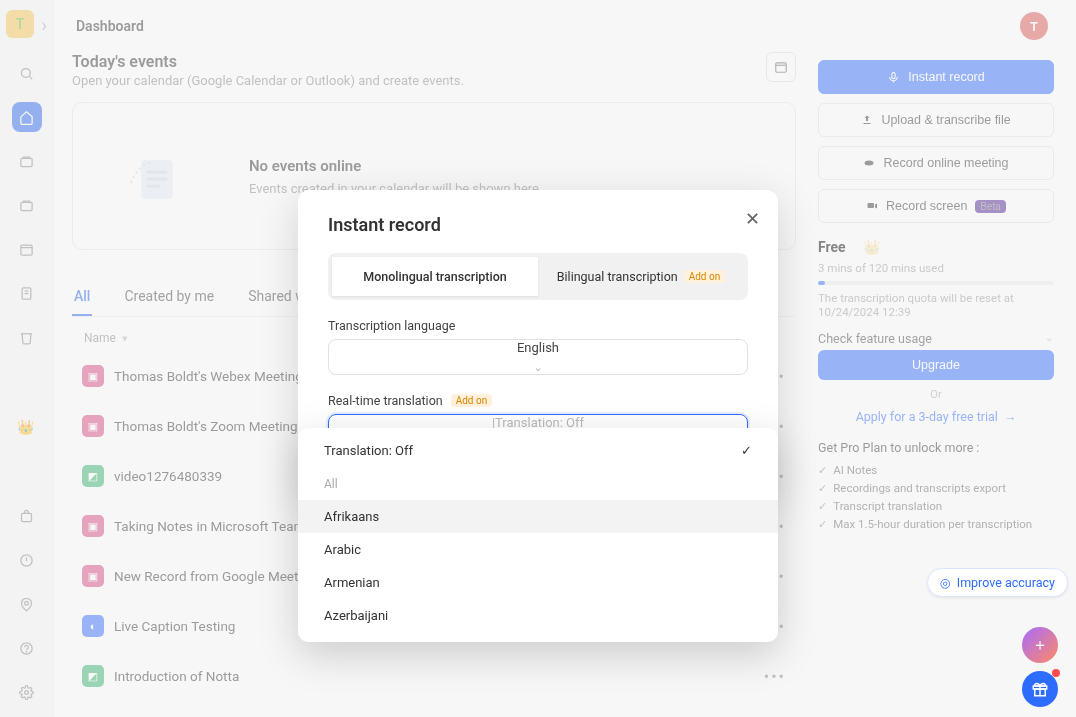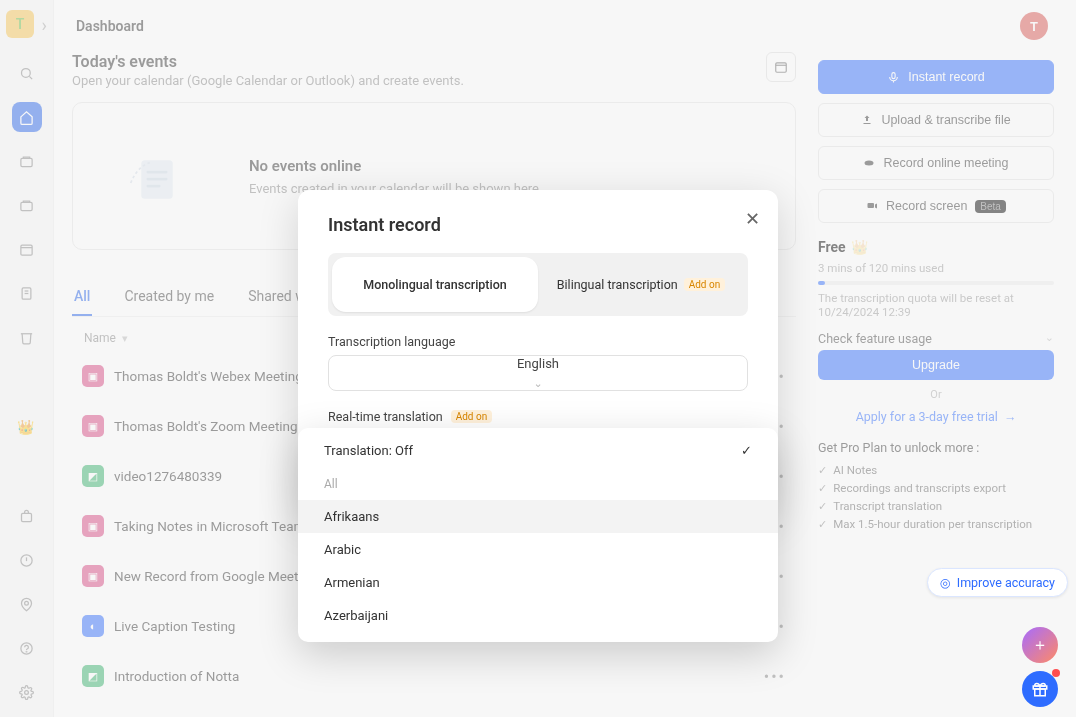--- a/index.html
+++ b/index.html
@@ -41,41 +41,41 @@
   .row .more { margin-left:auto; color:#888; font-size:16px; letter-spacing:2px;}
   .all-here { text-align:center; color:#999; font-size:13px; padding:16px;}
   .improve { position:absolute; right:8px; bottom:120px; background:#fff; border:1px solid #dbe6ff; color:#2e6cff; font-size:12.5px; padding:6px 12px; border-radius:16px; display:flex; align-items:center; gap:6px; box-shadow:0 1px 3px rgba(0,0,0,.08);}
   .fab { position:absolute; right:18px; width:36px; height:36px; border-radius:50%; display:flex; align-items:center; justify-content:center; color:#fff;}
   .fab.plus { bottom:54px; background:linear-gradient(135deg,#a66bff,#ff8a65);}
   .fab.gift { bottom:10px; background:#2e6cff;}
   .fab.gift::after { content:""; position:absolute; top:-2px; right:-2px; width:8px; height:8px; background:#ff4d4f; border-radius:50%;}
   
   .btn { width:100%; height:34px; border-radius:6px; border:1px solid #e2e2e2; background:#fff; font-size:12.5px; display:flex; align-items:center; justify-content:center; gap:8px; margin-bottom:9px; color:#333;}
   .btn.primary { background:#2e6cff; color:#fff; border-color:#2e6cff;}
-  .btn .beta { background:#000000; color:#888; font-size:10px; padding:1px 5px; border-radius:4px;}
+  .btn .beta { background:#4c1d95; color:#888; font-size:10px; padding:1px 5px; border-radius:4px;}
   .plan { margin-top:16px; font-size:12.5px; color:#555;}
-  .plan h4 { font-size:14px; color:#000; display:flex; align-items:center; gap:6px;}
+  .plan h4 { font-size:14px; color:#000; display:flex; align-items:center; gap:18px;}
   .plan .muted { color:#999; font-size:11.5px; margin-top:6px;}
   .bar { height:4px; background:#eee; border-radius:4px; margin-top:6px; position:relative;}
   .bar::before { content:""; position:absolute; left:0; top:0; height:100%; width:3%; background:#2e6cff; border-radius:4px;}
   .check-row { display:flex; align-items:flex-start; justify-content:space-between; margin-top:12px; color:#444; font-size:12.5px;}
   .upgrade-btn { background:#2e6cff; color:#fff; border:none; width:100%; height:30px; border-radius:6px; margin-top:4px; font-size:12.5px;}
   .or { text-align:center; color:#aaa; font-size:11px; margin:8px 0;}
   .apply { color:#2e6cff; font-size:12.5px; text-align:center; display:flex; align-items:center; justify-content:center; gap:6px;}
   .pro-head { font-size:12.5px; color:#333; margin-top:16px;}
   .pro-list { list-style:none; margin-top:6px;}
   .pro-list li { font-size:11.5px; color:#666; display:flex; align-items:center; gap:6px; padding:2px 0;}
   .pro-list li::before { content:"✓"; color:#888; font-size:11px;}
   
   .overlay { position:absolute; inset:0; background:rgba(240,240,240,.55);}
   .modal { position:absolute; left:298px; top:190px; width:480px; background:#fff; border-radius:12px; box-shadow:0 10px 40px rgba(0,0,0,.15); padding:24px 30px 30px;}
   .modal h3 { font-size:18px; font-weight:600; margin-bottom:18px;}
   .modal .close { position:absolute; right:18px; top:18px; color:#666; font-size:18px; background:none; border:none; cursor:pointer;}
   .seg { display:flex; background:#f1f1f1; border-radius:8px; padding:4px; margin-bottom:18px;}
-  .seg .opt { flex:1; text-align:center; padding:20px 4px; font-size:12.5px; border-radius:14px; display:flex; align-items:center; justify-content:center; gap:6px; cursor:pointer;}
+  .seg .opt { flex:1; text-align:center; padding:12px 4px; font-size:12.5px; border-radius:0; display:flex; align-items:center; justify-content:center; gap:6px; cursor:pointer;}
   .seg .opt.active { background:#fff; box-shadow:0 1px 2px rgba(0,0,0,.08); font-weight:500;}
   .addon { background:#fff1db; color:#d98600; font-size:10px; padding:1px 5px; border-radius:4px;}
   .label { font-size:12.5px; color:#444; margin-bottom:6px; display:flex; align-items:center; gap:8px;}
   .select { border:1px solid #e1e1e1; border-radius:8px; height:36px; display:flex; align-items:center; padding:0 12px; font-size:13px; color:#444; margin-bottom:18px; justify-content:space-between;flex-direction:column;}
   .select.focus { border-color:#2e6cff; box-shadow:0 0 0 2px rgba(46,108,255,.12);}
   .select .ph { color:#bbb; }
   .select .spinner { width:12px; height:12px; border:2px solid #f3d6a3; border-top-color:transparent; border-radius:50%;}
   .dropdown { position:absolute; left:298px; top:428px; width:480px; background:#fff; border-radius:10px; box-shadow:0 12px 40px rgba(0,0,0,.18); padding:6px 0 10px; max-height:230px; overflow:hidden;}
   .dd-item { padding:9px 26px; font-size:13px; color:#333; display:flex; align-items:center; justify-content:space-between; cursor:pointer;}
   .dd-item.group { color:#aaa; font-size:12px; padding-top:10px;}

